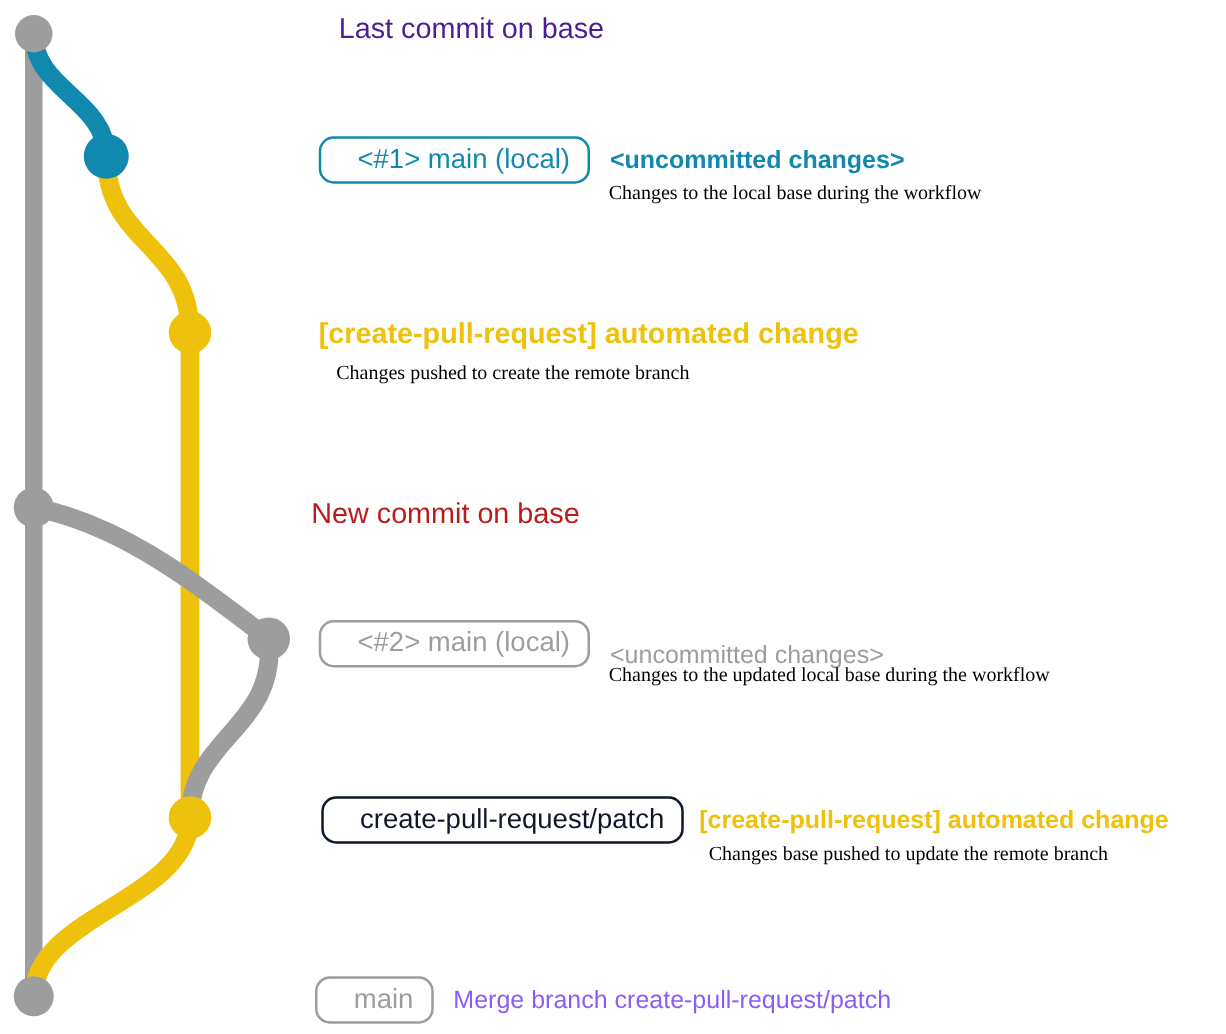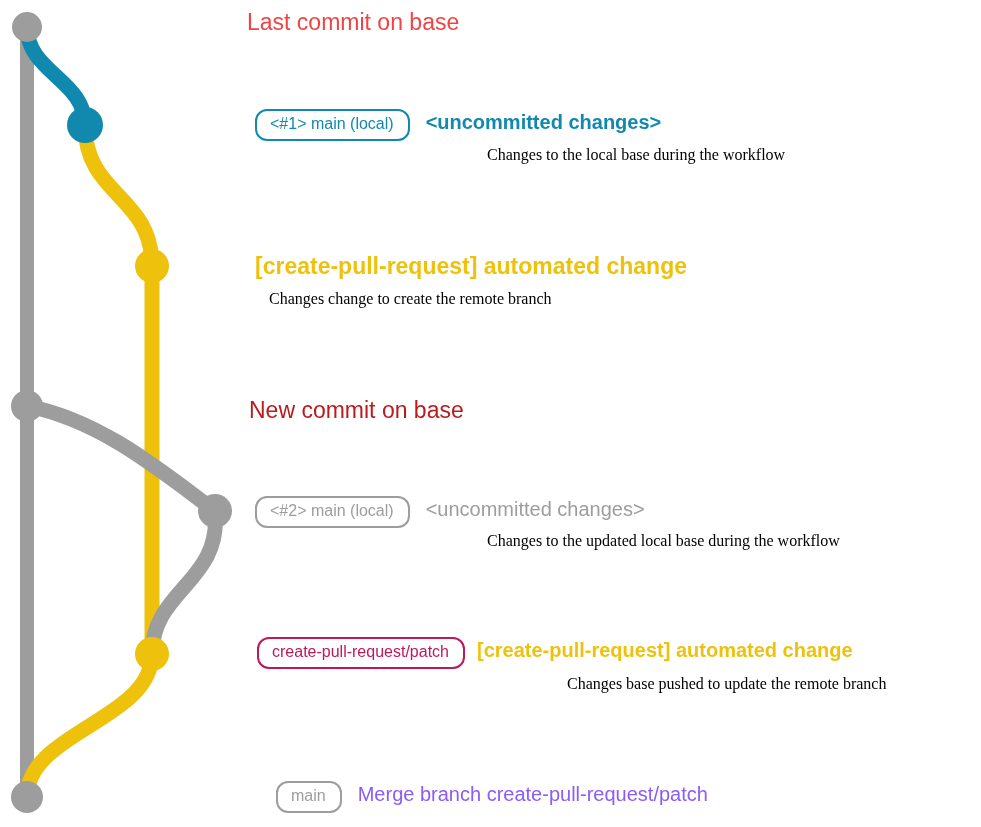--- a/index.html
+++ b/index.html
@@ -28,22 +28,22 @@
   }
   .row {
     position: absolute;
     display: flex;
     align-items: baseline;
   }
   .badge {
     display: inline-block;
     border: 2px solid currentColor;
     border-radius: 12px;
-    padding: 5px 14px 7px 13px;
-    font-size: 16px;
+    padding: 5px 14px 7px 29px;
+    font-size: 22px;
     line-height: 1;
     white-space: nowrap;
     font-family: "Liberation Sans", sans-serif;
   }
   .commit-title {
     font-size: 20px;
     line-height: 1;
     white-space: nowrap;
     font-family: "Liberation Sans", sans-serif;
   }
@@ -89,47 +89,47 @@
 
     <circle cx="27" cy="27" r="15" fill="#9d9d9d"></circle>
     <circle cx="85" cy="125" r="18" fill="#1189ae"></circle>
     <circle cx="152" cy="266" r="17" fill="#eec20c"></circle>
     <circle cx="27" cy="406" r="16" fill="#9d9d9d"></circle>
     <circle cx="215" cy="511" r="17" fill="#9d9d9d"></circle>
     <circle cx="152" cy="654" r="17" fill="#eec20c"></circle>
     <circle cx="27" cy="797" r="16" fill="#9d9d9d"></circle>
   </svg>
 
-  <div class="plain-label" style="left:247px; top:11px; color:#ef4444;">Last commit on base</div>
+  <div class="plain-label" style="left:271px; top:11px; color:#4c1d95;">Last commit on base</div>
 
   <div class="row" style="left:255px; top:109px;">
     <span class="badge" style="color:#1189ae;">&lt;#1&gt; main (local)</span>
     <span class="sp-16"></span>
     <span class="commit-title" style="color:#1189ae; font-weight:bold;">&lt;uncommitted changes&gt;</span>
   </div>
   <div class="commit-desc" style="left:487px; top:147px;">Changes to the local base during the workflow</div>
 
   <div class="plain-label" style="left:255px; top:255px; color:#eec20c; font-weight:bold;">[create-pull-request] automated change</div>
-  <div class="commit-desc" style="left:269px; top:291px;">Changes change to create the remote branch</div>
+  <div class="commit-desc" style="left:269px; top:291px;">Changes pushed to create the remote branch</div>
 
   <div class="plain-label" style="left:249px; top:399px; color:#b91c1c;">New commit on base</div>
 
-  <div class="row" style="left:255px; top:496px;">
+  <div class="row" style="left:255px; top:496px;align-items:flex-end;">
     <span class="badge" style="color:#9d9d9d;">&lt;#2&gt; main (local)</span>
     <span class="sp-16"></span>
     <span class="commit-title" style="color:#9d9d9d;">&lt;uncommitted changes&gt;</span>
   </div>
   <div class="commit-desc" style="left:487px; top:533px;">Changes to the updated local base during the workflow</div>
 
   <div class="row" style="left:257px; top:637px;">
-    <span class="badge" style="color:#be185d;">create-pull-request/patch</span>
+    <span class="badge" style="color:#0f172a;">create-pull-request/patch</span>
     <span class="sp-12"></span>
     <span class="commit-title" style="color:#eec20c; font-weight:bold;">[create-pull-request] automated change</span>
   </div>
   <div class="commit-desc" style="left:567px; top:676px;">Changes base pushed to update the remote branch</div>
 
-  <div class="row" style="left:276px; top:781px;">
+  <div class="row" style="left:252px; top:781px;">
     <span class="badge" style="color:#9d9d9d;">main</span>
     <span class="sp-16"></span>
     <span class="commit-title" style="color:#8b5cf6;">Merge branch create-pull-request/patch</span>
   </div>
 
 </div>
 
 </body></html>

